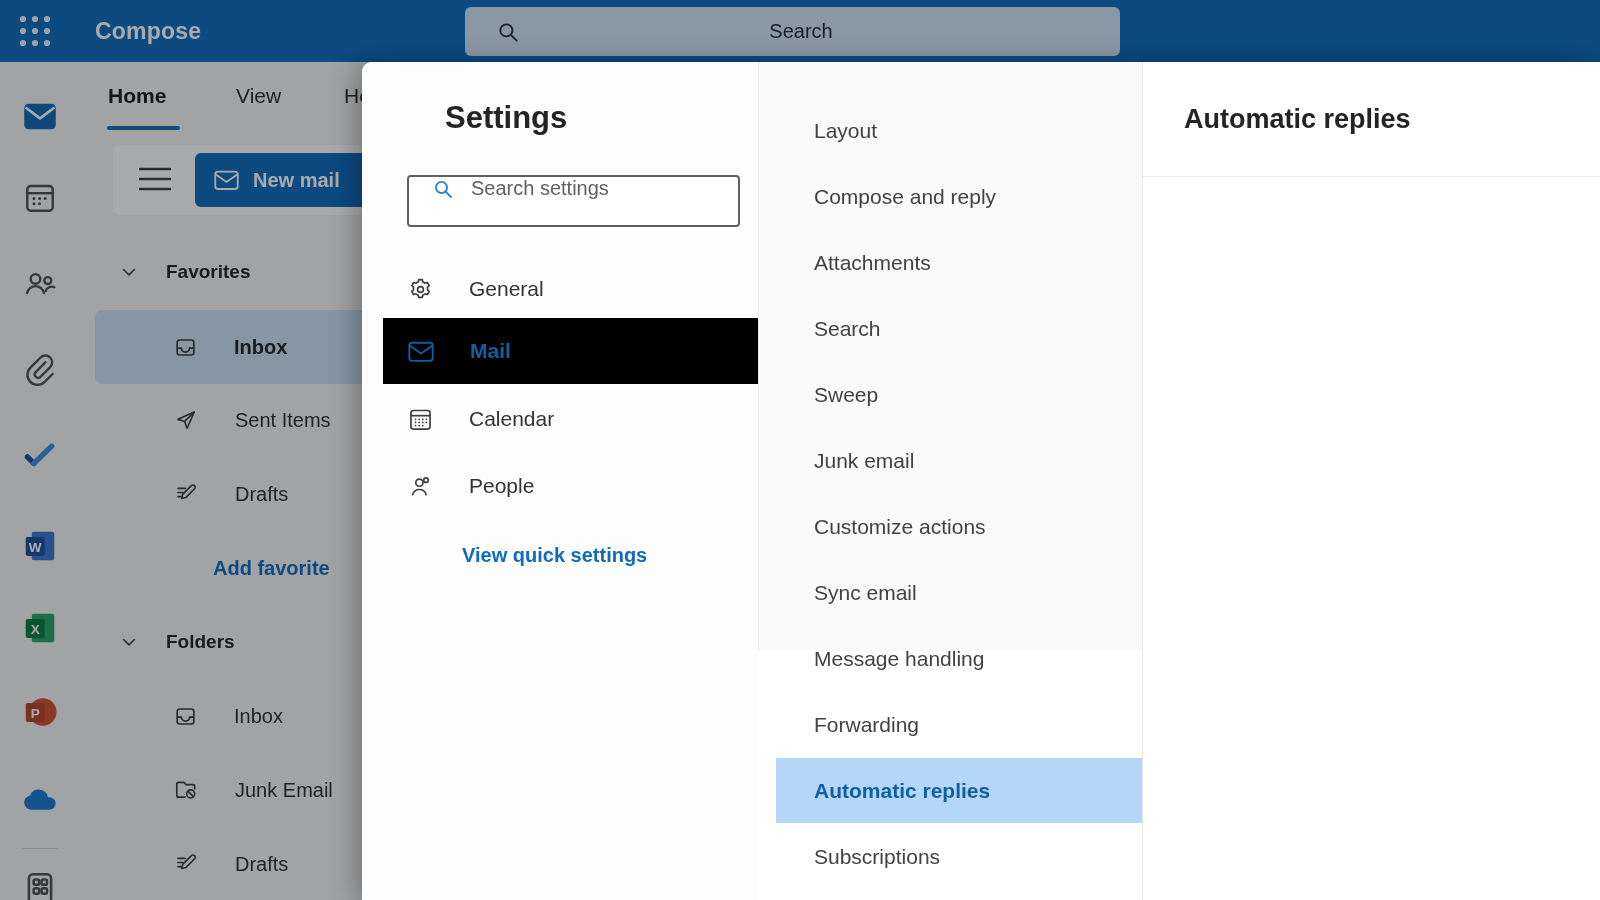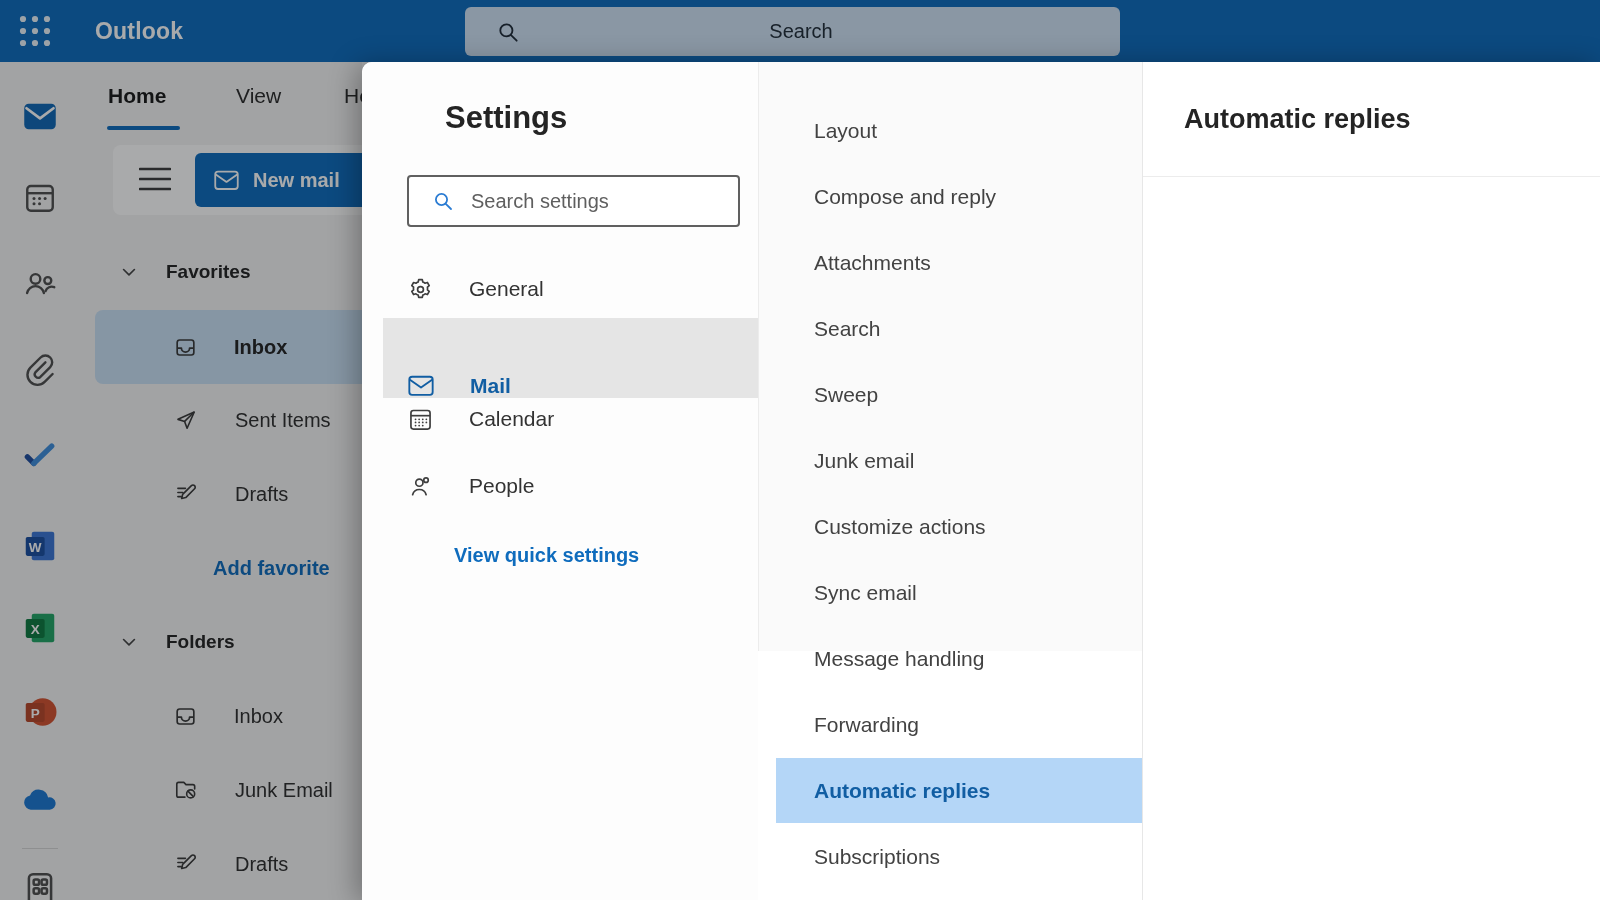--- a/index.html
+++ b/index.html
@@ -55,31 +55,31 @@
   .overlay { position:absolute; inset:0; background:rgba(10,12,14,0.35); z-index:50; }
 
   
   .dialog { position:absolute; left:362px; top:62px; width:1238px; height:838px; background:#ffffff;
             z-index:100; border-top-left-radius:10px; overflow:hidden;
             box-shadow:-6px 2px 28px rgba(0,0,0,0.30); }
 
   .scol { position:absolute; left:0; top:0; width:396px; height:838px; background:#fdfdfd; }
   .stitle { position:absolute; left:45px; top:38px; font-size:31px; font-weight:700; color:#242424;margin-left:38px; }
   .ssearch { position:absolute; left:45px; top:113px; width:333px; height:52px; background:#fff;
-             border:2px solid #606060; border-radius:4px; display:flex; align-items:center; padding-left:22px; }
+             border:2px solid #606060; border-radius:4px; display:flex; align-items:flex-start; padding-left:22px; }
   .ssearch input { border:none; outline:none; background:transparent; margin-left:16px; width:250px;
                    font-size:20px; color:#333; font-family:inherit; }
   .ssearch input::placeholder { color:#5f5f5f; opacity:1; }
 
   .snav-row { position:absolute; left:21px; width:375px; height:60px; display:flex; align-items:center; cursor:pointer; }
   .snav-row .nicon { margin-left:24px; flex:0 0 auto; }
   .snav-row .nlabel { margin-left:35px; font-size:21px; color:#333; }
-  .snav-row.selected { background:#e5e5e5; height:80px;align-items:flex-end; }
+  .snav-row.selected { background:#000000; height:66px; }
   .snav-row.selected .nlabel { color:#115ea3; font-weight:700; }
-  .quicklink { position:absolute; left:92px; top:482px; font-size:20px; color:#0f6cbd; font-weight:600; cursor:pointer; }
+  .quicklink { position:absolute; left:100px; top:482px; font-size:20px; color:#0f6cbd; font-weight:600; cursor:pointer; }
 
   .mcol { position:absolute; left:396px; top:0; width:384px; height:589px; background:#fafafa; border-left:1px solid #ececec; }
   .mrow { position:absolute; left:0; width:384px; height:65px; display:flex; align-items:center; cursor:pointer; }
   .mrow .mlabel { margin-left:55px; font-size:21px; color:#424242; }
   .mrow.selected { left:17px; width:367px; background:#b4d6f7; }
   .mrow.selected .mlabel { margin-left:38px; color:#115ea3; font-weight:700; }
 
   .dpane { position:absolute; left:780px; top:0; width:458px; height:838px; background:#ffffff; border-left:1px solid #e7e7e7; }
   .dtitle { position:absolute; left:41px; top:42px; font-size:27px; font-weight:700; color:#242424; }
   .ddiv { position:absolute; left:0; top:114px; width:458px; height:1px; background:#ececec; }
@@ -96,21 +96,21 @@
           <circle cx="18" cy="6" r="3.1"></circle>
           <circle cx="30" cy="6" r="3.1"></circle>
         <circle cx="6" cy="18" r="3.1"></circle>
           <circle cx="18" cy="18" r="3.1"></circle>
           <circle cx="30" cy="18" r="3.1"></circle>
         <circle cx="6" cy="30" r="3.1"></circle>
           <circle cx="18" cy="30" r="3.1"></circle>
           <circle cx="30" cy="30" r="3.1"></circle>
       </g>
     </svg>
-    <div class="brand">Outlook</div>
+    <div class="brand">Compose</div>
     <div class="searchpill">
       <svg width="26" height="26" viewBox="0 0 24 24" fill="none" stroke="#1f2b38" stroke-width="1.7">
         <circle cx="10.5" cy="10.5" r="5.6"></circle>
           <path d="M14.8 14.8L20 20" stroke-linecap="round"></path>
       </svg>
       <input type="text" placeholder="Search" style="">
     </div>
   </div>
 
   <div class="rail">

